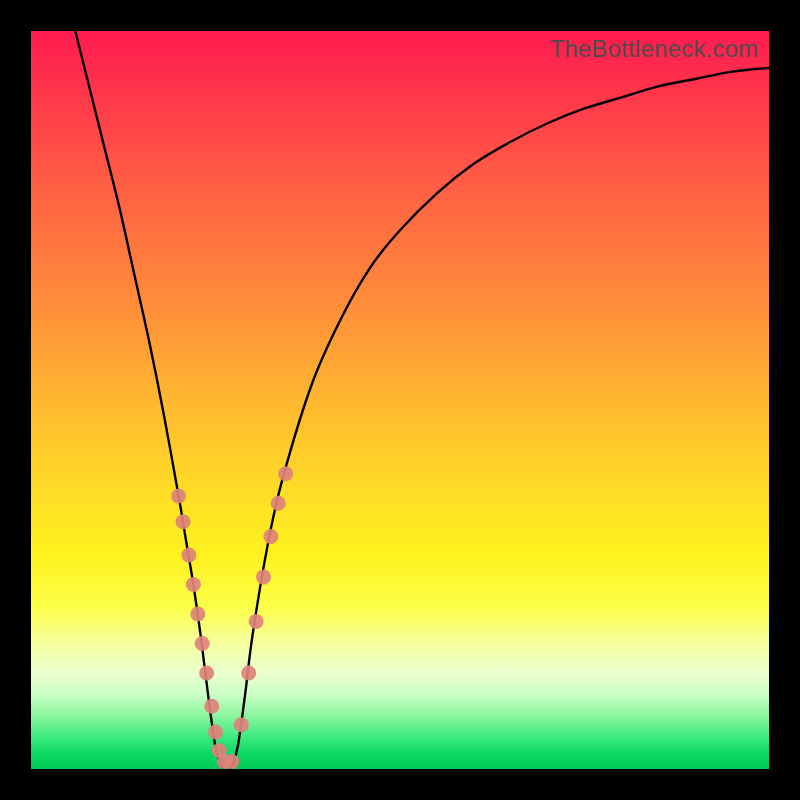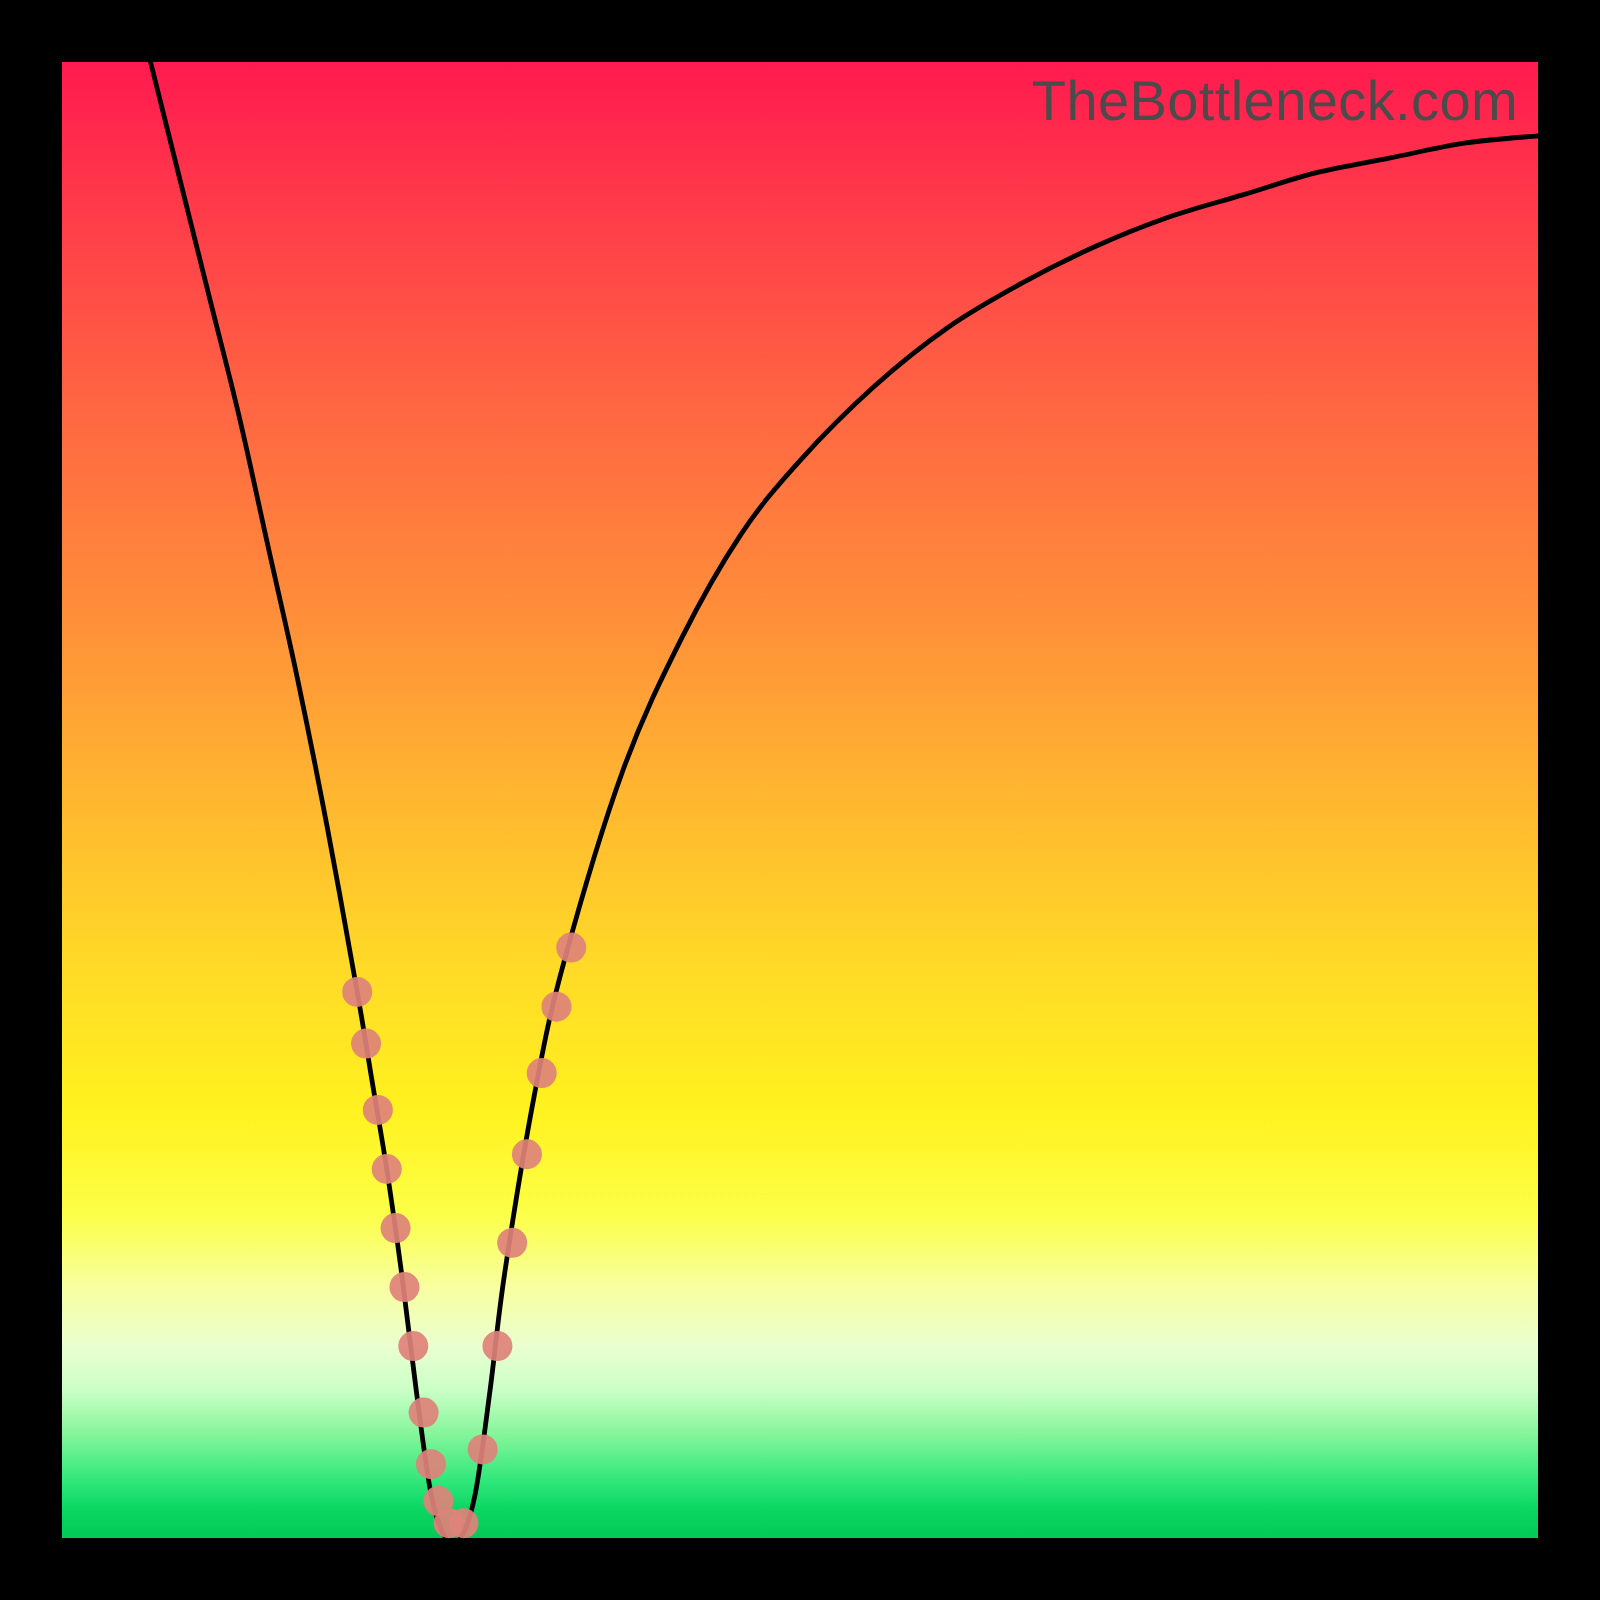--- a/index.html
+++ b/index.html
@@ -43,21 +43,21 @@
       #33e87c 96%,
       #0bd763 98%,
       #03c957 100%
     );
   }
   .watermark {
     position: absolute;
     top: 4px;
     right: 10px;
     color: #4b4b4b;
-    font-size: 28px;
+    font-size: 24px;
     letter-spacing: 0.2px;
     font-weight: 500;
     user-select: none;
   }
   svg.overlay {
     position: absolute;
     top: 0;
     left: 0;
     width: 738px;
     height: 738px;

